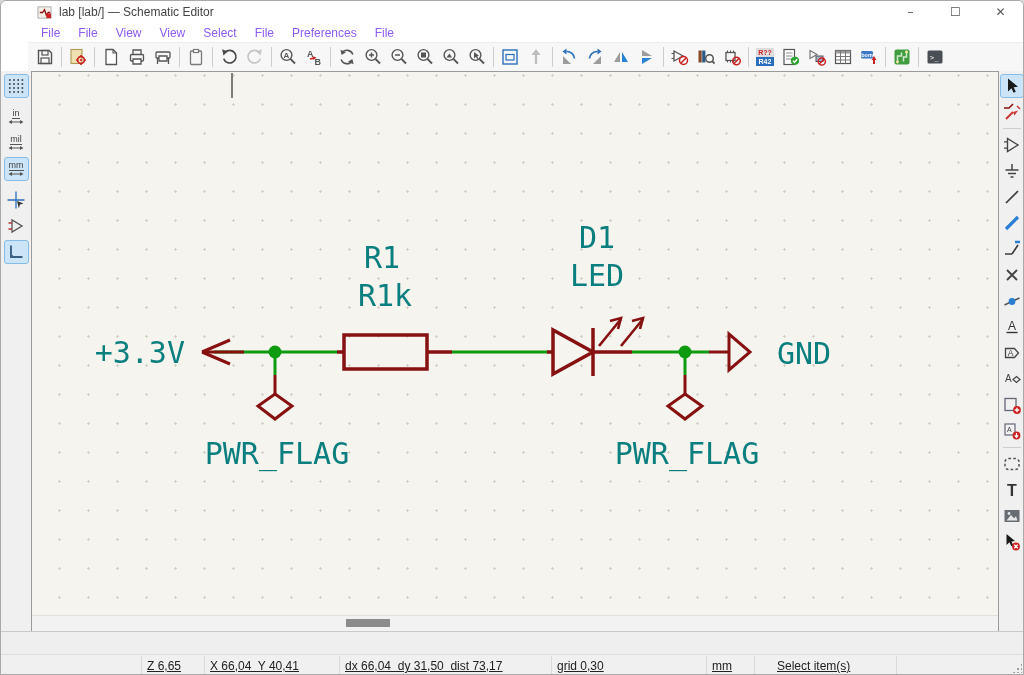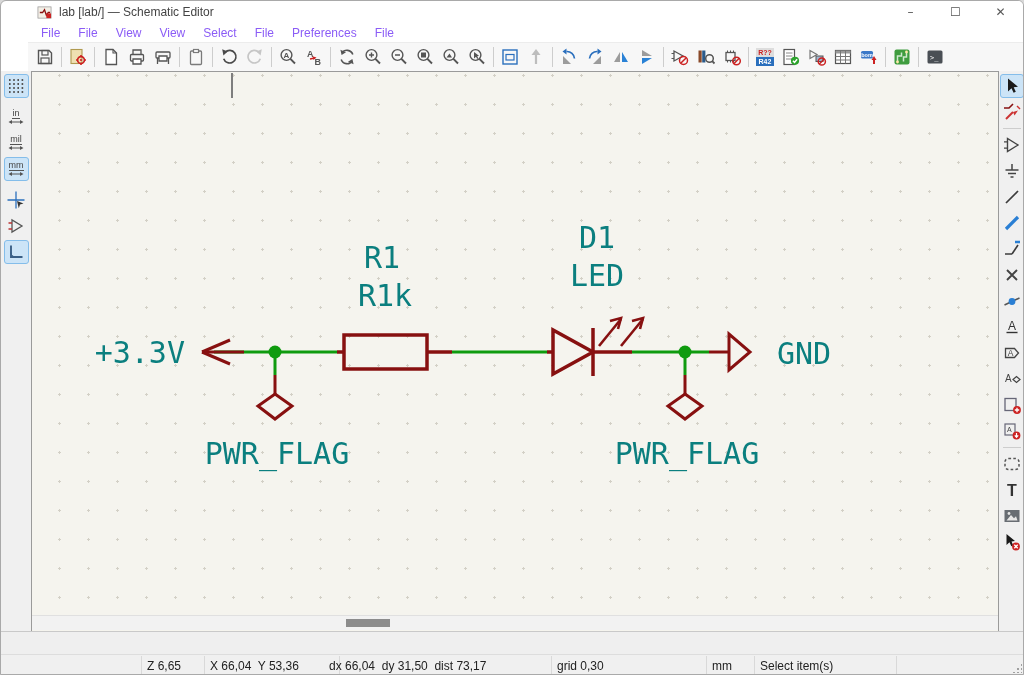--- a/index.html
+++ b/index.html
@@ -46,21 +46,21 @@
   .origin-mark { position: absolute; left: 199px; top: 1px; width: 2px; height: 25px; background: #7e7e7e; }
   .hscroll { position: relative; width: 966px; height: 15px; background: #f2f2f2; border-top: 1px solid #e0e0e0; }
   .hthumb { position: absolute; left: 314px; top: 3px; width: 44px; height: 8px; background: #8c8c8c; }
   .right-tools { width: 26px; background: #f0f0f0; display: flex; flex-direction: column; align-items: center; padding-top: 3px; }
   .right-tools .side-btn { width: 24px; height: 24px; margin-bottom: 2px; }
   .side-sep { width: 18px; height: 1px; background: #cdcdcd; margin: 2px 0 4px 0; }
   
   .gapbar { position: absolute; top: 630px; left: 0; width: 1024px; height: 23px; background: #efefef; border-top: 1px solid #c9c9c9; }
   .statusbar { position: absolute; top: 653px; left: 0; width: 1024px; height: 22px; background: #f0f0f0;
                border-top: 1px solid #dddddd; font-size: 12px; color: #222; }
-  .sb-text { position: absolute; top: 4px; white-space: pre; }
+  .sb-text { position: absolute; top: 4px; white-space: pre; text-decoration: underline; }
   .sb-sep { position: absolute; top: 1px; width: 1px; height: 20px; background: #d9d9d9; }
   .grip { position: absolute; right: 3px; bottom: 3px; width: 10px; height: 10px;
           background-image: radial-gradient(circle, #a0a0a0 1px, rgba(0,0,0,0) 1.2px);
           background-size: 4px 4px; clip-path: polygon(100% 0, 100% 100%, 0 100%); }
   
   .sch-text { font-family: "DejaVu Sans Mono", monospace; font-size: 30px; fill: #0b7f7f; }
 </style>
 </head>
 <body>
 
@@ -604,26 +604,26 @@
         </div>
     </div>
   </div>
 
   <div class="gapbar"></div>
 
   <div class="statusbar">
     <div class="sb-sep" style="left:140px"></div>
     <span class="sb-text" style="left:146px">Z 6,65</span>
     <div class="sb-sep" style="left:203px"></div>
-    <span class="sb-text" style="left:209px">X 66,04  Y 53,36</span>
+    <span class="sb-text" style="left:209px">X 66,04  Y 40,41</span>
     <div class="sb-sep" style="left:338px"></div>
-    <span class="sb-text" style="left:328px">dx 66,04  dy 31,50  dist 73,17</span>
+    <span class="sb-text" style="left:344px">dx 66,04  dy 31,50  dist 73,17</span>
     <div class="sb-sep" style="left:550px"></div>
     <span class="sb-text" style="left:556px">grid 0,30</span>
     <div class="sb-sep" style="left:705px"></div>
     <span class="sb-text" style="left:711px">mm</span>
     <div class="sb-sep" style="left:753px"></div>
-    <span class="sb-text" style="left:759px">Select item(s)</span>
+    <span class="sb-text" style="left:776px">Select item(s)</span>
     <div class="sb-sep" style="left:895px"></div>
     <div class="grip"></div>
   </div>
 
 </div>
 
 </body></html>

